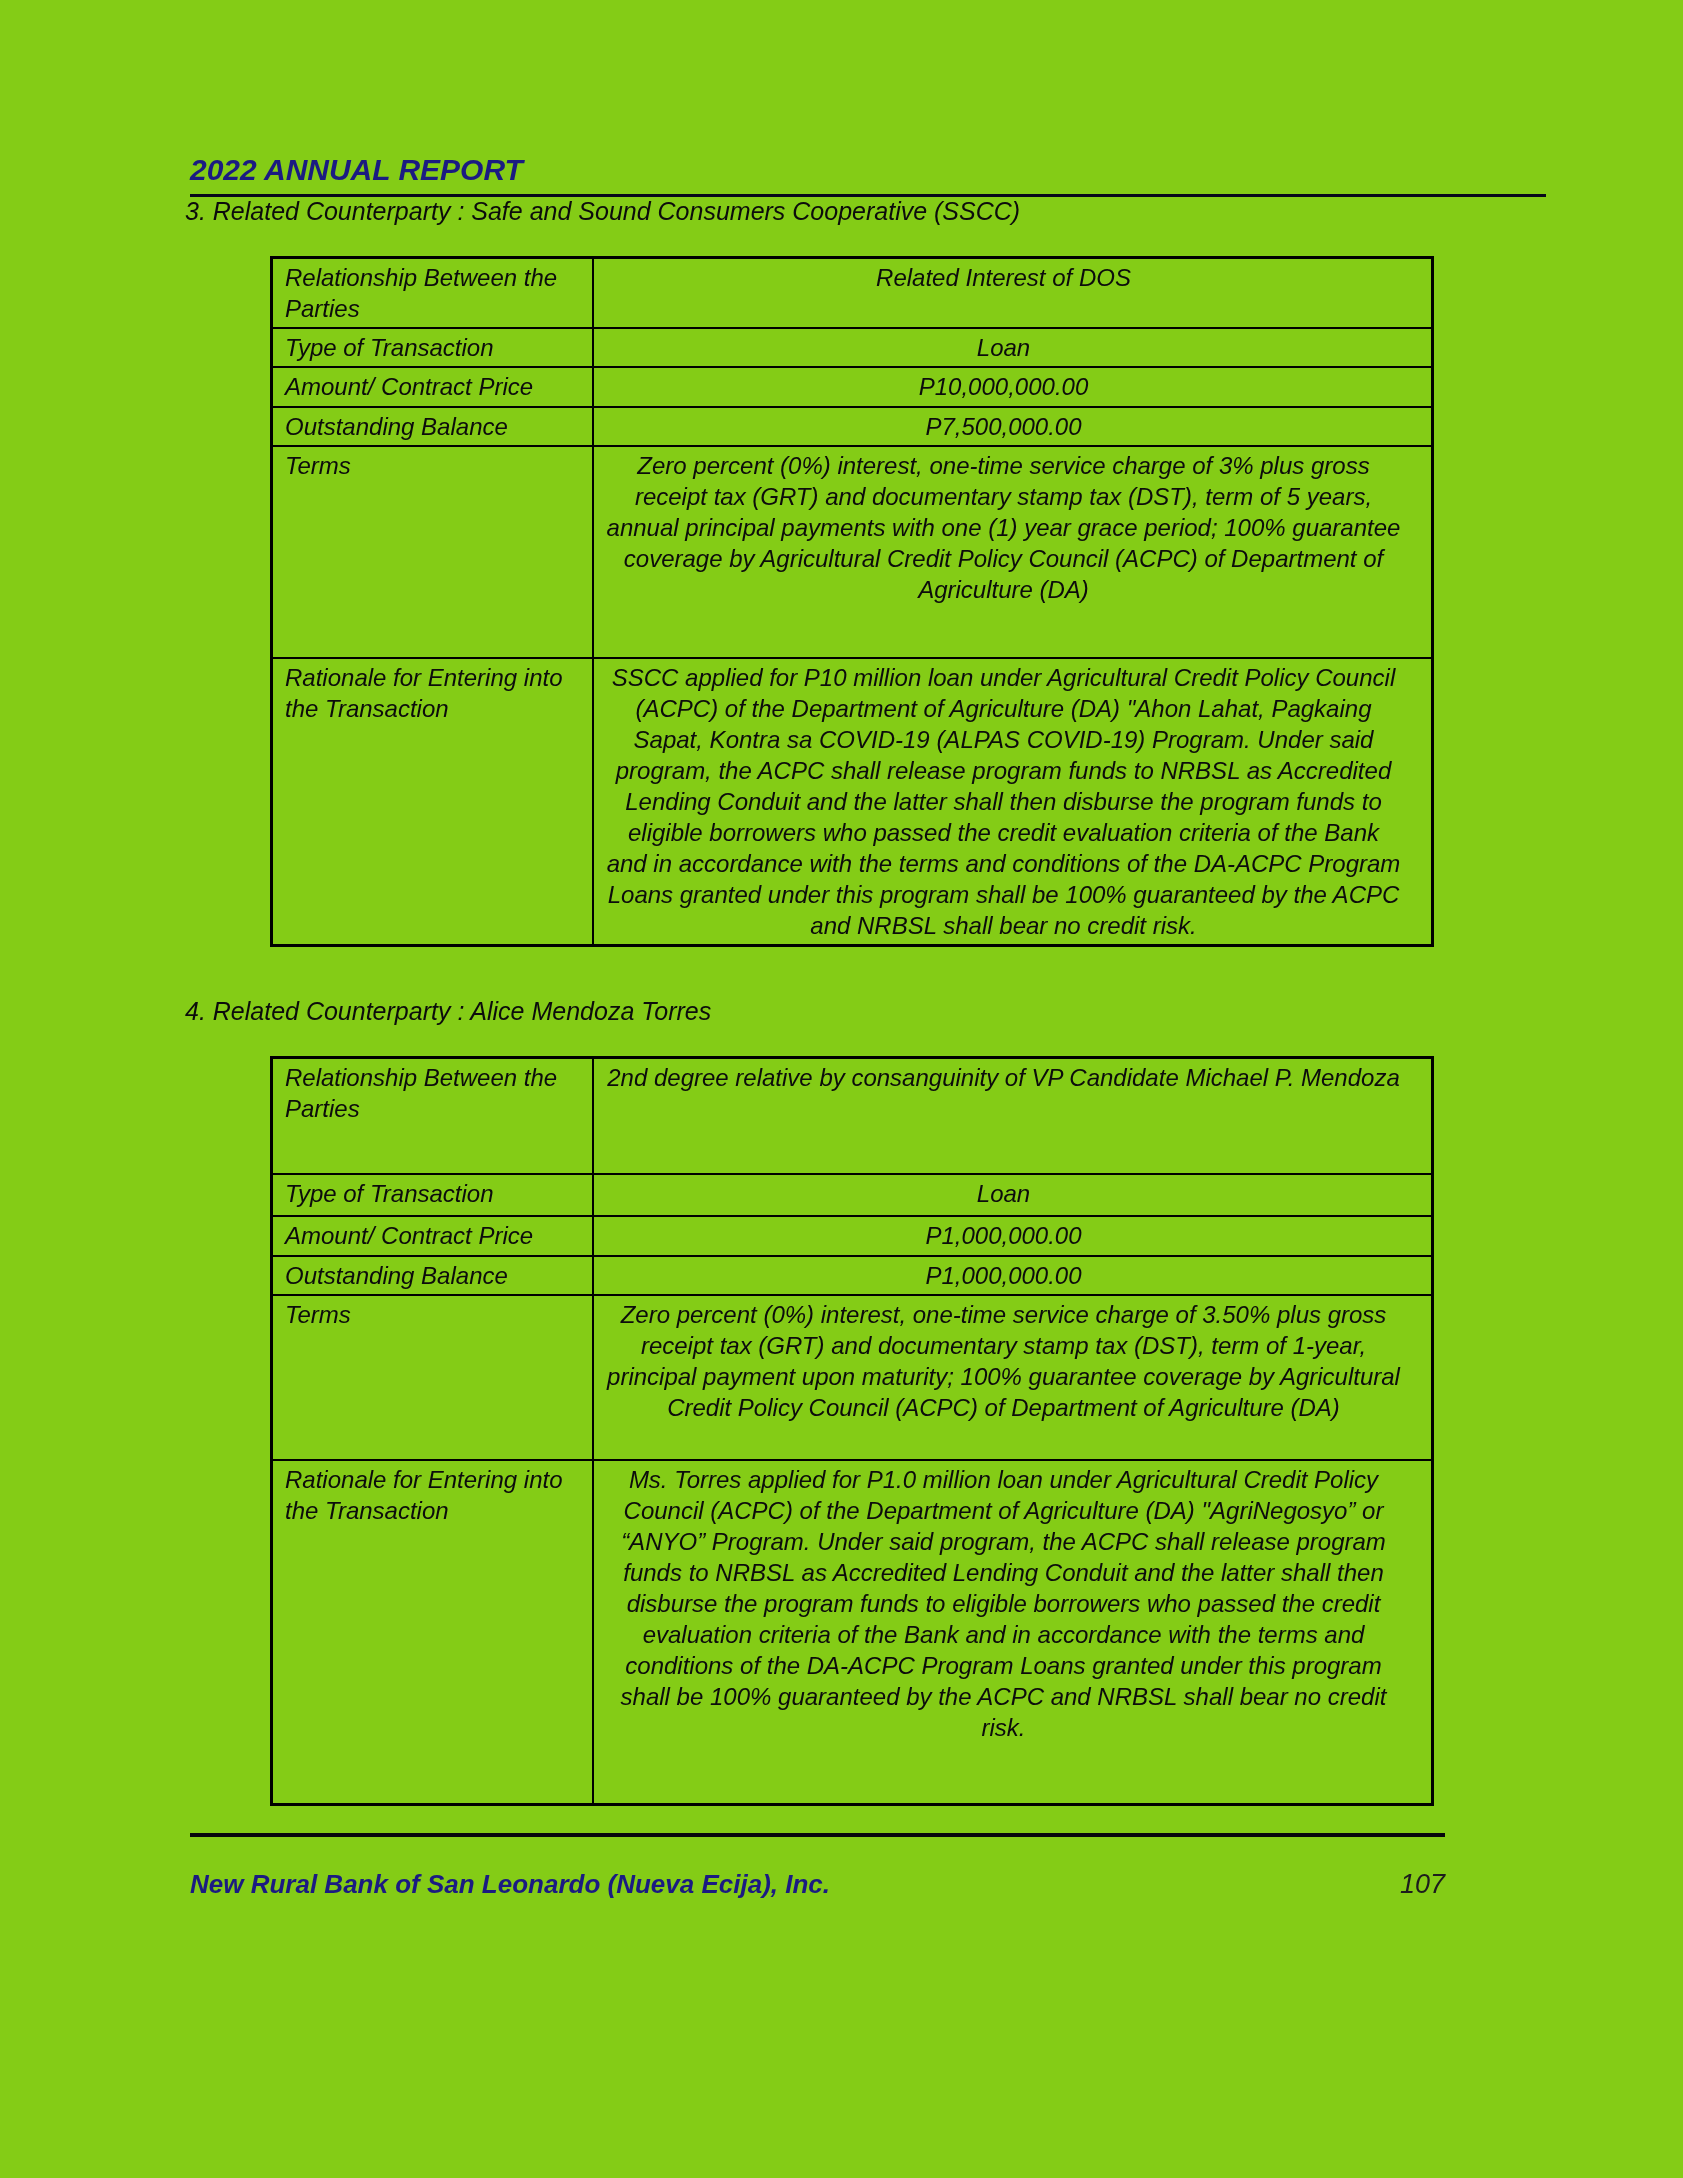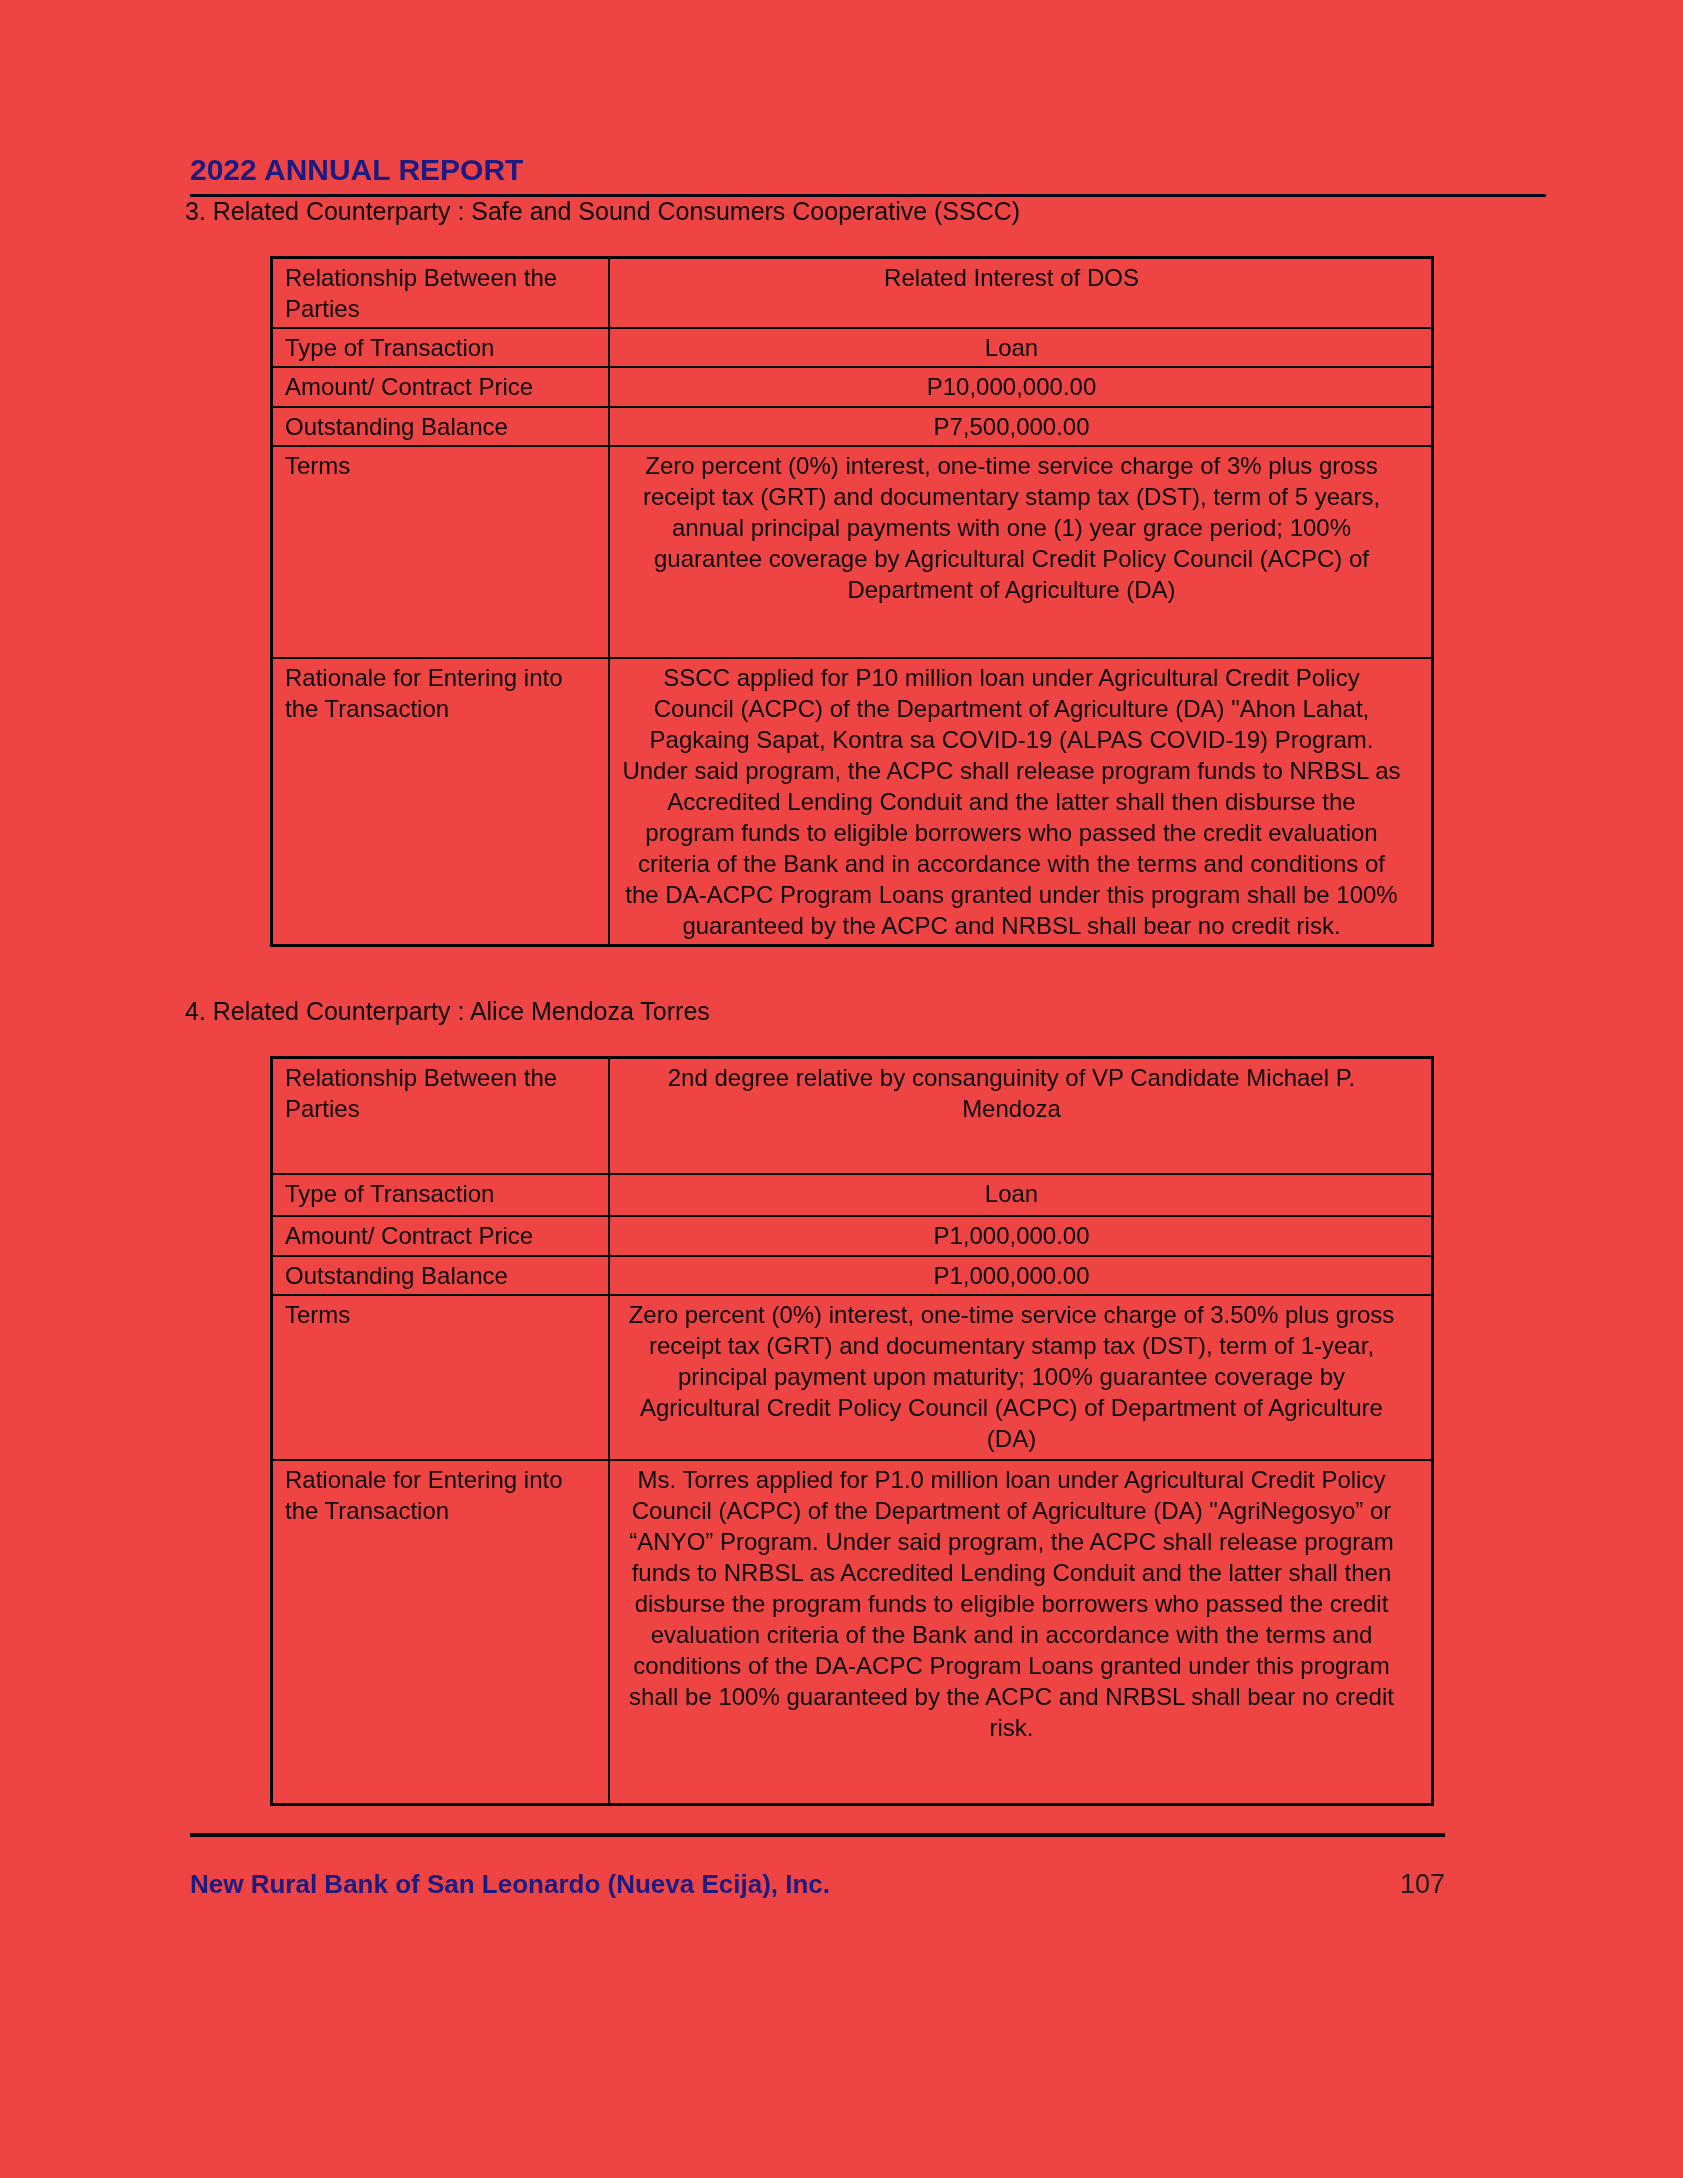--- a/index.html
+++ b/index.html
@@ -1,23 +1,24 @@
 <!DOCTYPE html>
 <html><head>
 <meta charset="utf-8">
 <style>
   html,body{margin:0;padding:0;background:#ffffff;}
   .page{
     position:relative;
     width:1683px;
     height:2178px;
-    background:#ef4444;
+    background:#84cc16;
     font-family:"Liberation Sans","DejaVu Sans",sans-serif;
     color:#000;
     overflow:hidden;
+    font-style:italic;
   }
   .report-title{
     margin:153px 0 0 190px;
     font-size:30px;
     font-weight:bold;
     letter-spacing:0px;
     color:#1b1b82;
   }
   .header-rule{
     margin:7px 0 0 190px;
@@ -40,21 +41,21 @@
     font-size:24px;
     line-height:31px;
     color:#0c0c0c;
   }
   table.rp-table td{
     border:2px solid #000;
     vertical-align:top;
     padding:3px 12px 3px 12px;
     overflow:hidden;
   }
-  table.rp-table td.lbl{width:297px;padding-right:26px;}
+  table.rp-table td.lbl{width:297px;padding-right:10px;}
   table.rp-table td.val{padding-right:30px;text-align:center;}
   table.rp-table{border:3px solid #000;}
   
   table.t1 tr:nth-child(1) td{height:57px;}
   table.t1 tr:nth-child(2) td{height:31px;}
   table.t1 tr:nth-child(3) td{height:32px;}
   table.t1 tr:nth-child(4) td{height:29px;}
   table.t1 tr:nth-child(5) td{height:204px;}
   table.t1 tr:nth-child(6) td{height:261px;}
   table.t2 tr:nth-child(1) td{height:108px;}

